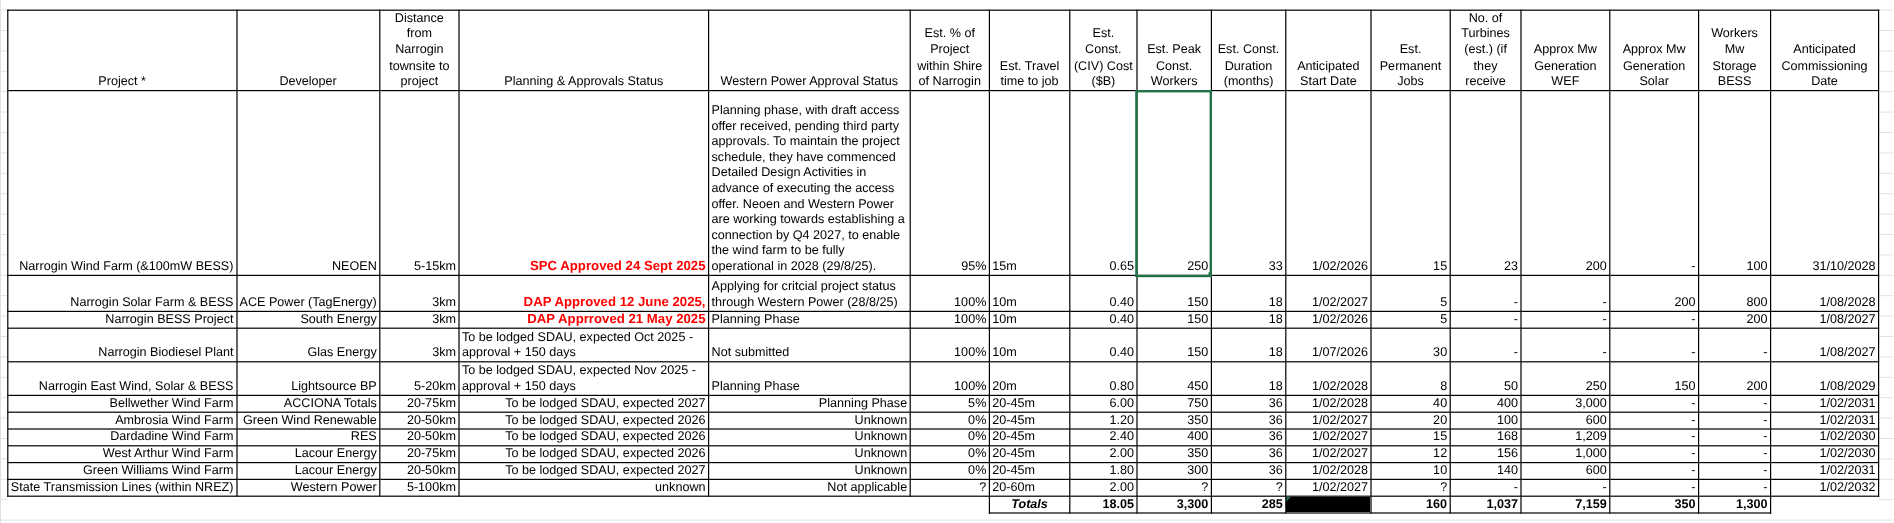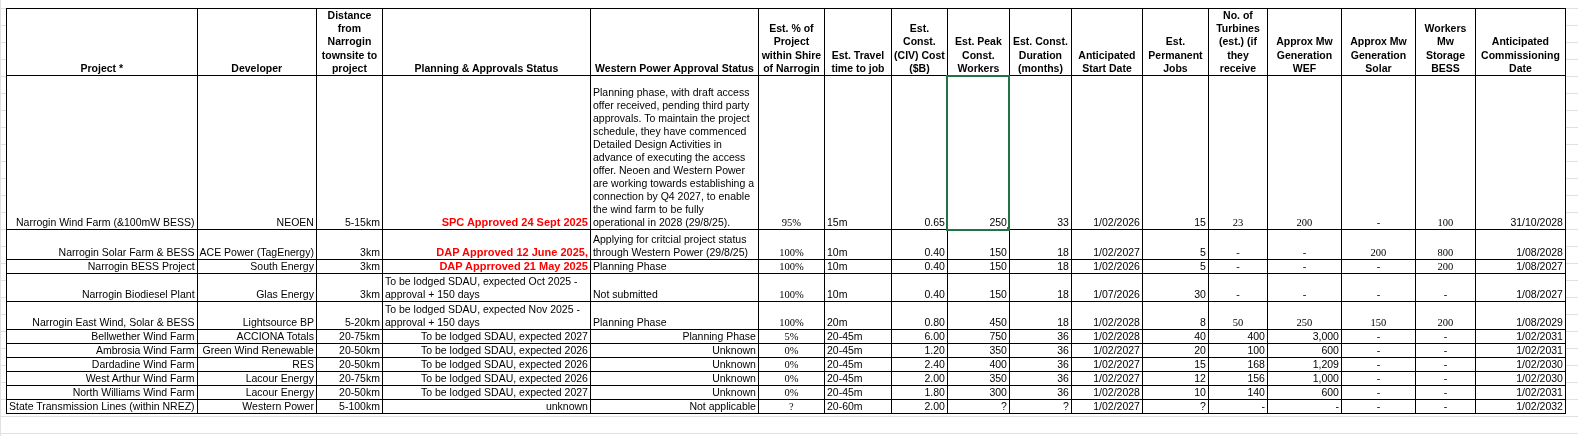--- a/index.html
+++ b/index.html
@@ -22,25 +22,25 @@
     background: #fff;
   }
   table.sheet th, table.sheet td {
     border: 1px solid #000;
     padding: 0 2px;
     overflow: hidden;
     line-height: 13px;
     vertical-align: bottom;
   }
   table.sheet th {
-    font-weight: bold; text-align: center; font-size: 10.5px;
+    font-weight: normal; text-align: center; font-size: 10.5px;
     height: 66px; line-height: 13.2px; margin-top: 24px;
   }
   td.num { text-align: right; }
-  td.ctr { text-align: center; font-family: Liberation Serif, serif; }
+  td.ctr { text-align: right; }
   td.left { text-align: left; }
   td.red { color: #ff0000; font-weight: bold; font-size: 11px; }
   td.wrap { white-space: normal; }
   td.nowrap { white-space: nowrap; text-align: right; }
   tr.totals td { font-weight: bold; }
   td.tot-label { font-style: italic; font-weight: bold; text-align: center; }
   td.blackfill { background: #000; position: relative; }
   td.blackfill::before {
     content: ""; position: absolute; left: 0; top: 0;
     border-top: 4px solid #217346; border-right: 4px solid transparent;
@@ -118,21 +118,21 @@
       <td class="ctr">-</td>
       <td class="ctr">100</td>
       <td class="num">31/10/2028</td>
     </tr>
 
     <tr style="height:30px">
       <td class="left nowrap">Narrogin Solar Farm &amp; BESS</td>
       <td class="left nowrap">ACE Power (TagEnergy)</td>
       <td class="left nowrap">3km</td>
       <td class="left red nowrap">DAP Approved 12 June 2025,</td>
-      <td class="left wrap">Applying for critcial project status through Western Power (29/8/25)</td>
+      <td class="left wrap">Applying for critcial project status through Western Power (28/8/25)</td>
       <td class="ctr">100%</td>
       <td class="left">10m</td>
       <td class="num">0.40</td>
       <td class="num">150</td>
       <td class="num">18</td>
       <td class="num">1/02/2027</td>
       <td class="num">5</td>
       <td class="ctr">-</td>
       <td class="ctr">-</td>
       <td class="ctr">200</td>
@@ -274,21 +274,21 @@
       <td class="num">1/02/2027</td>
       <td class="num">12</td>
       <td class="num">156</td>
       <td class="num">1,000</td>
       <td class="ctr">-</td>
       <td class="ctr">-</td>
       <td class="num">1/02/2030</td>
     </tr>
 
     <tr style="height:14px">
-      <td class="left nowrap">North Williams Wind Farm</td>
+      <td class="left nowrap">Green Williams Wind Farm</td>
       <td class="left nowrap">Lacour Energy</td>
       <td class="left nowrap">20-50km</td>
       <td class="left nowrap">To be lodged SDAU, expected 2027</td>
       <td class="left nowrap">Unknown</td>
       <td class="ctr">0%</td>
       <td class="left">20-45m</td>
       <td class="num">1.80</td>
       <td class="num">300</td>
       <td class="num">36</td>
       <td class="num">1/02/2028</td>
@@ -313,14 +313,33 @@
       <td class="num">?</td>
       <td class="num">1/02/2027</td>
       <td class="num">?</td>
       <td class="num">-</td>
       <td class="num">-</td>
       <td class="ctr">-</td>
       <td class="ctr">-</td>
       <td class="num">1/02/2032</td>
     </tr>
 
+    <tr class="totals" style="height:14px">
+      <td class="empty"></td>
+      <td class="empty"></td>
+      <td class="empty"></td>
+      <td class="empty"></td>
+      <td class="empty"></td>
+      <td class="empty"></td>
+      <td class="tot-label">Totals</td>
+      <td class="num">18.05</td>
+      <td class="num">3,300</td>
+      <td class="num">285</td>
+      <td class="blackfill"></td>
+      <td class="num">160</td>
+      <td class="num">1,037</td>
+      <td class="num">7,159</td>
+      <td class="num">350</td>
+      <td class="num">1,300</td>
+      <td class="empty"></td>
+    </tr>
   </tbody>
 </table>
 
 </body></html>

